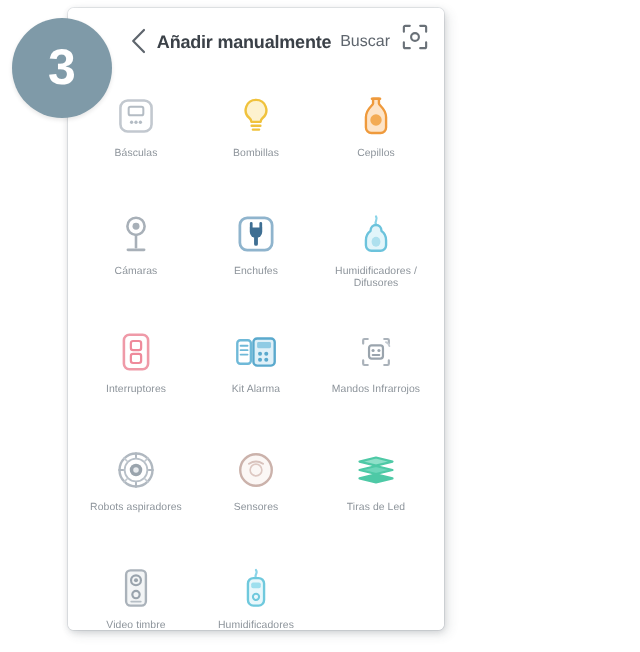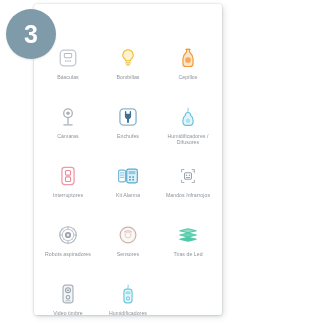--- a/index.html
+++ b/index.html
@@ -122,20 +122,49 @@
     width:52px;
     letter-spacing:.05px;
     word-break:break-word;
   }
 </style>
 </head>
 <body>
 
 <div class="phone-card">
 
+  <div class="app-header">
+
+    <div class="back-btn">
+      <span>
+        <svg width="9" height="13" viewBox="0 0 9 13">
+          <path d="M7 1 L1.6 6.5 L7 12" fill="none" stroke="#5e656d" stroke-width="1.1" stroke-linecap="round" stroke-linejoin="round"></path>
+        </svg>
+      </span>
+    </div>
+
+    <div class="header-title">Añadir manualmente</div>
+
+    <div class="header-actions">
+      <div class="search-link">Buscar</div>
+      <div class="scan-btn">
+        <span>
+          <svg width="13" height="13" viewBox="0 0 14 14">
+            <g fill="none" stroke="#6a7178" stroke-width="1.15" stroke-linecap="round">
+              <path d="M1 4.2 V1.8 A.8.8 0 0 1 1.8 1 H4.2"></path>
+              <path d="M9.8 1 H12.2 A.8.8 0 0 1 13 1.8 V4.2"></path>
+              <path d="M13 9.8 V12.2 A.8.8 0 0 1 12.2 13 H9.8"></path>
+              <path d="M4.2 13 H1.8 A.8.8 0 0 1 1 12.2 V9.8"></path>
+            </g>
+            <circle cx="7" cy="7" r="2.1" fill="none" stroke="#6a7178" stroke-width="1.15"></circle>
+          </svg>
+        </span>
+      </div>
+    </div>
+  </div>
 
   <div class="grid-scroll">
     <div class="grid">
 
       <div class="tile">
         <div class="tile-icon">
           <svg width="22" height="22" viewBox="0 0 24 24">
             <rect x="3.5" y="3.5" width="17" height="17" rx="4" fill="none" stroke="#c2c8cf" stroke-width="1.4"></rect>
             <rect x="8" y="7" width="8" height="4.6" rx="1" fill="none" stroke="#b4bcc4" stroke-width="1.1"></rect>
             <circle cx="9.6" cy="15.4" r=".9" fill="#b4bcc4"></circle>

